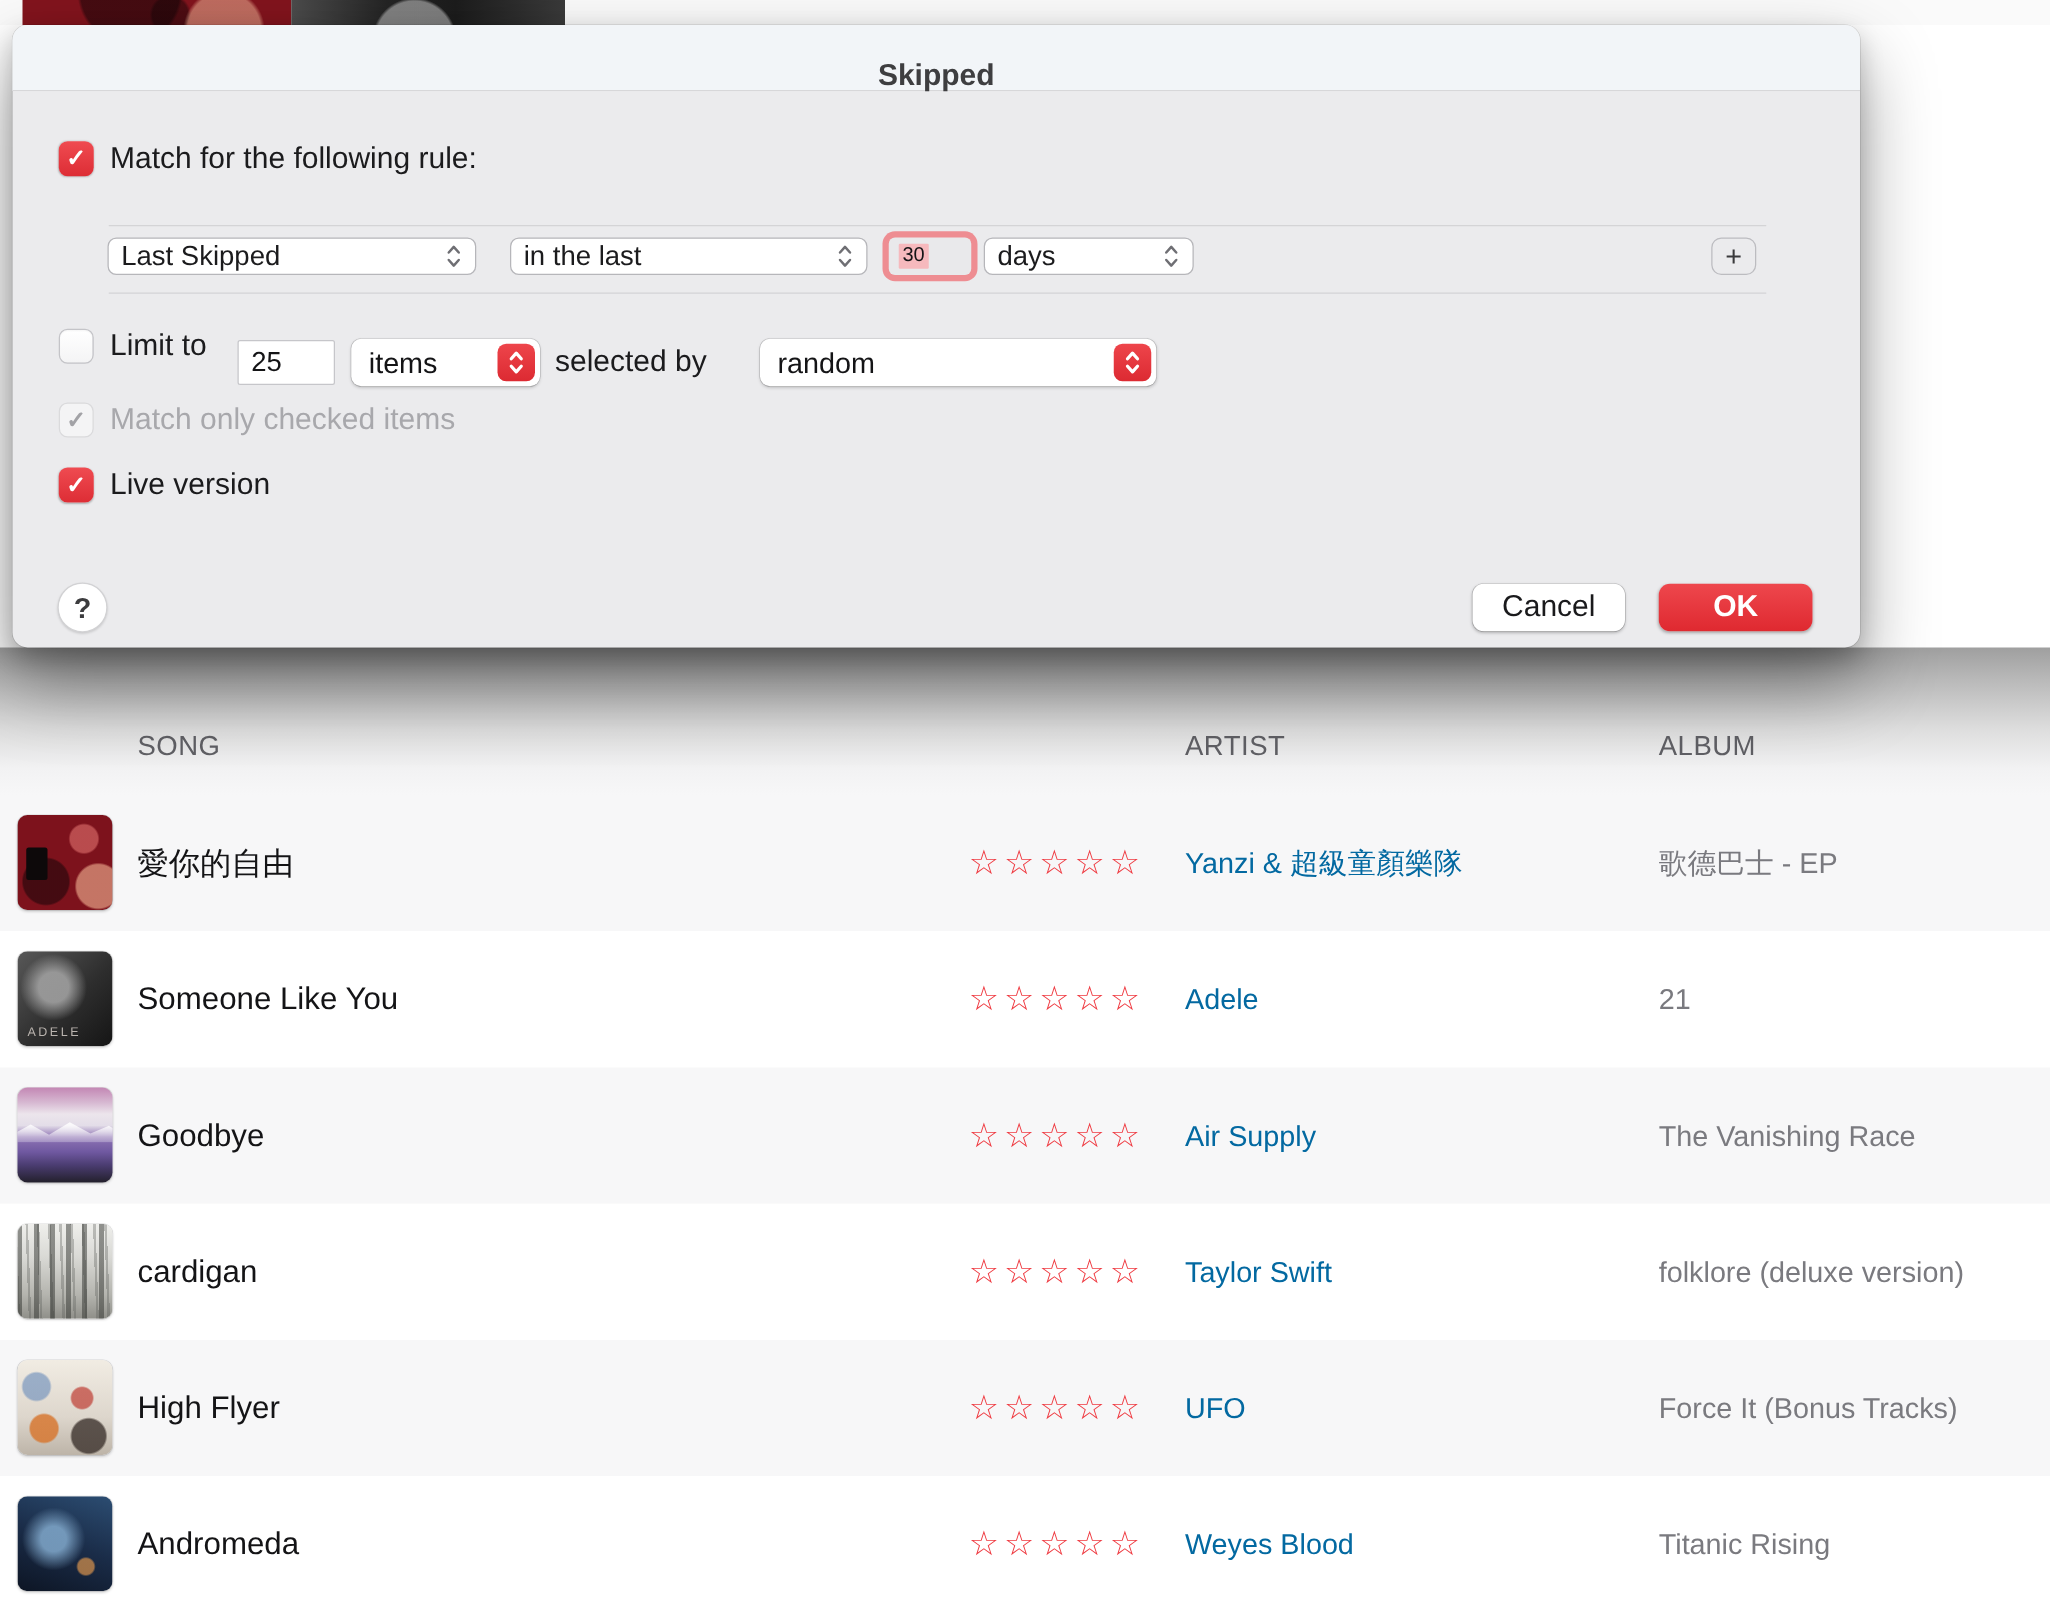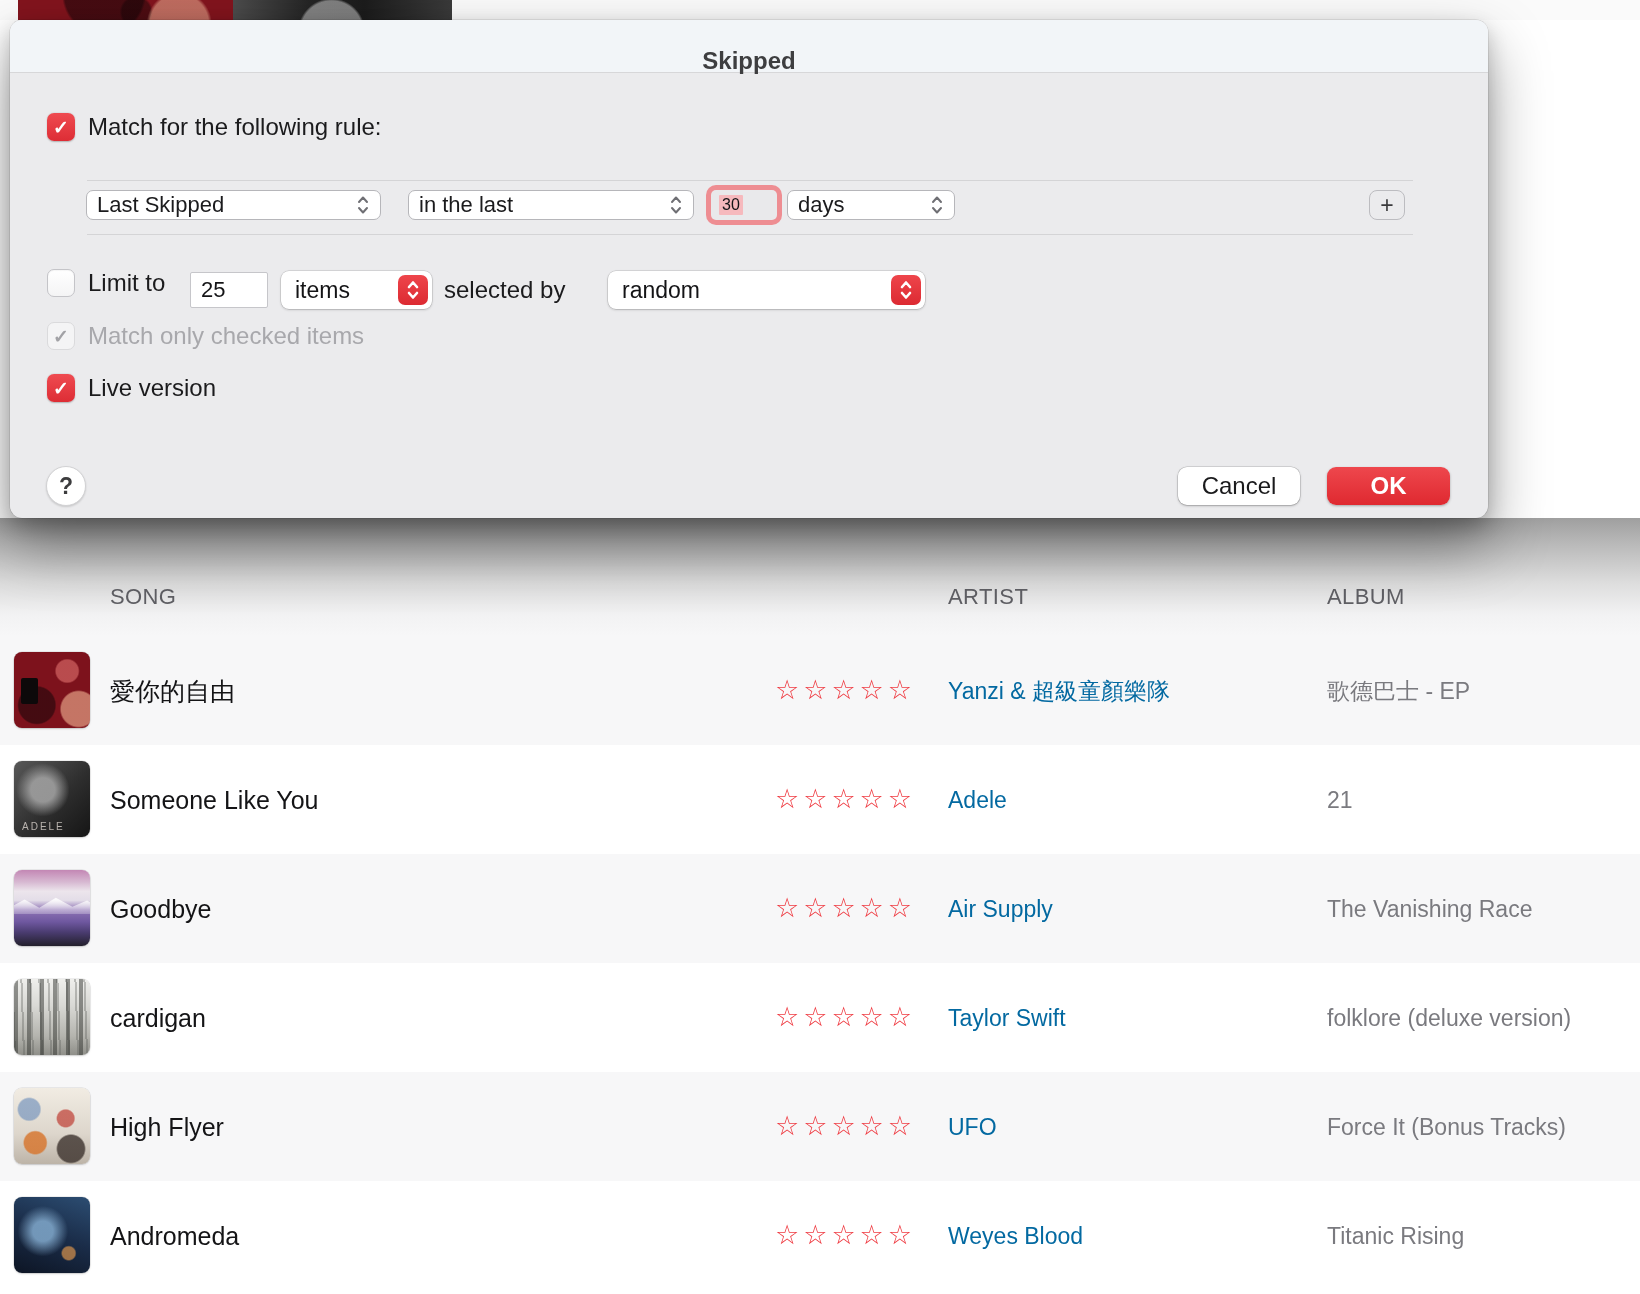--- a/index.html
+++ b/index.html
@@ -140,21 +140,21 @@
   .checkbox.disabled-checked {
     background:#f4f4f5; border:1px solid #dadadc; color:#a2a2a6;
     font-weight:700;
   }
 
   .check-row { position:absolute; display:flex; align-items:center; gap:13px; }
   .check-row .lbl { font-size:24px; color:#1b1b1d; }
   .check-row .lbl.disabled { color:#a8a8ac; }
 
   .row-match { left:37px; top:93px; }
-  .row-limit { left:37px; top:244px; height:38px; }
+  .row-limit { left:37px; top:233px; height:38px;align-items:flex-end; }
   .row-matchonly { left:37px; top:302px; }
   .row-live { left:37px; top:354px; }
 
   .sep { position:absolute; left:77px; width:1326px; height:1px; background:#d4d4d6; }
   .sep-1 { top:160px; }
   .sep-2 { top:214px; }
 
   .popup {
     position:absolute; top:170px; height:30px;
     background:#ffffff; border:1px solid #b6b6ba; border-radius:7px;

